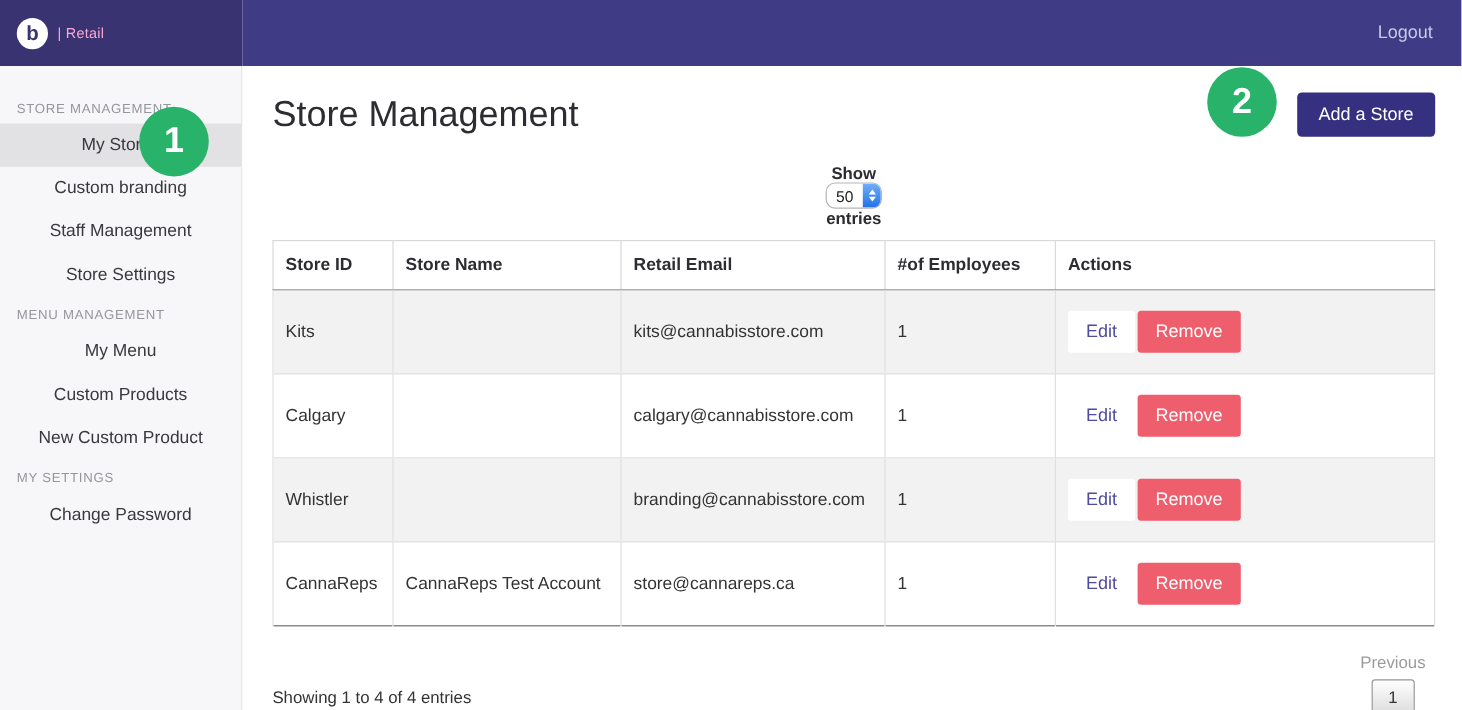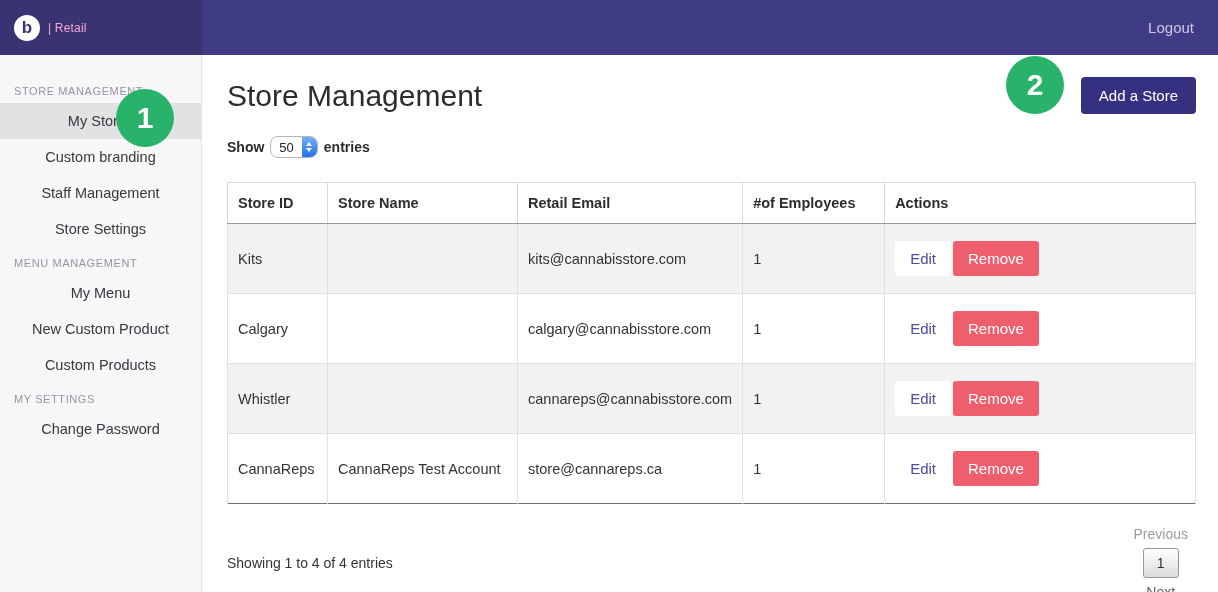--- a/index.html
+++ b/index.html
@@ -18,21 +18,21 @@
   .side-header { font-size:11px; color:#95959c; text-transform:uppercase; letter-spacing:.6px; padding:10px 14px 6px 14px; font-weight:400; }
   .side-item { font-size:14.5px; color:#38383d; padding:10px 14px; cursor:pointer;text-align:center; }
   .side-item.active { background:#e2e2e5; }
 
   
   .main { position:absolute; left:202px; top:55px; right:0; bottom:0; background:#fff; padding:22px 22px 0 25px; }
   .main-header { display:flex; align-items:center; justify-content:space-between; margin-bottom:22px; }
   .page-title { font-size:30px; font-weight:400; color:#2c2c31; }
   .add-store-btn { background:#363080; color:#fff; border:none; border-radius:4px; font-size:15px; padding:10px 18px; font-family:"Liberation Sans",sans-serif; cursor:pointer; }
 
-  .length-row { display:flex; align-items:center; font-size:14px; font-weight:700; color:#2b2b30; margin-bottom:24px; }
+  .length-row { display:flex; align-items:center; font-size:14px; font-weight:700; color:#2b2b30; margin-bottom:10px;flex-direction:column; }
   .length-select { display:inline-flex; align-items:stretch; border:1px solid #b5b5b5; border-radius:8px; margin:0 6px; background:#fff; cursor:pointer; height:22px; overflow:hidden; }
   .length-value { padding:2px 8px 2px 8px; font-weight:400; font-size:13px; color:#222; display:flex; align-items:center; }
   .stepper { width:15px; background:linear-gradient(#71aef9,#2272e6); display:flex; flex-direction:column; align-items:center; justify-content:center; gap:2px; }
   .tri-up { width:0; height:0; border-left:3px solid transparent; border-right:3px solid transparent; border-bottom:4px solid #fff; }
   .tri-down { width:0; height:0; border-left:3px solid transparent; border-right:3px solid transparent; border-top:4px solid #fff; }
 
   
   table.stores { width:100%; border-collapse:collapse; font-size:14.5px; color:#333; }
   table.stores th { text-align:left; font-weight:700; color:#2c2c31; padding:12px 10px; border:1px solid #d9d9d9; border-bottom:1px solid #9b9b9b; background:#fff; font-size:14.5px; }
   table.stores td { padding:17px 10px; border-left:1px solid #e0e0e0; border-right:1px solid #e0e0e0; vertical-align:middle; }
@@ -73,22 +73,22 @@
 </div>
 
 <div class="sidebar">
     <div class="side-header">STORE MANAGEMENT</div>
     <div class="side-item active">My Stores</div>
     <div class="side-item">Custom branding</div>
     <div class="side-item">Staff Management</div>
     <div class="side-item">Store Settings</div>
     <div class="side-header">MENU MANAGEMENT</div>
     <div class="side-item">My Menu</div>
+    <div class="side-item">Custom Products</div>
     <div class="side-item">New Custom Product</div>
-    <div class="side-item">Custom Products</div>
     <div class="side-header">MY SETTINGS</div>
     <div class="side-item">Change Password</div>
   </div>
 
 <div class="main">
   <div class="main-header">
     <div class="page-title">Store Management</div>
     <button class="add-store-btn">Add a Store</button>
   </div>
 
@@ -125,21 +125,21 @@
         <tr>
           <td>Calgary</td>
           <td></td>
           <td>calgary@cannabisstore.com</td>
           <td>1</td>
           <td><button class="btn-edit">Edit</button><button class="btn-remove">Remove</button></td>
         </tr>
         <tr>
           <td>Whistler</td>
           <td></td>
-          <td>cannareps@cannabisstore.com</td>
+          <td>branding@cannabisstore.com</td>
           <td>1</td>
           <td><button class="btn-edit">Edit</button><button class="btn-remove">Remove</button></td>
         </tr>
         <tr>
           <td>CannaReps</td>
           <td>CannaReps Test Account</td>
           <td>store@cannareps.ca</td>
           <td>1</td>
           <td><button class="btn-edit">Edit</button><button class="btn-remove">Remove</button></td>
         </tr>

